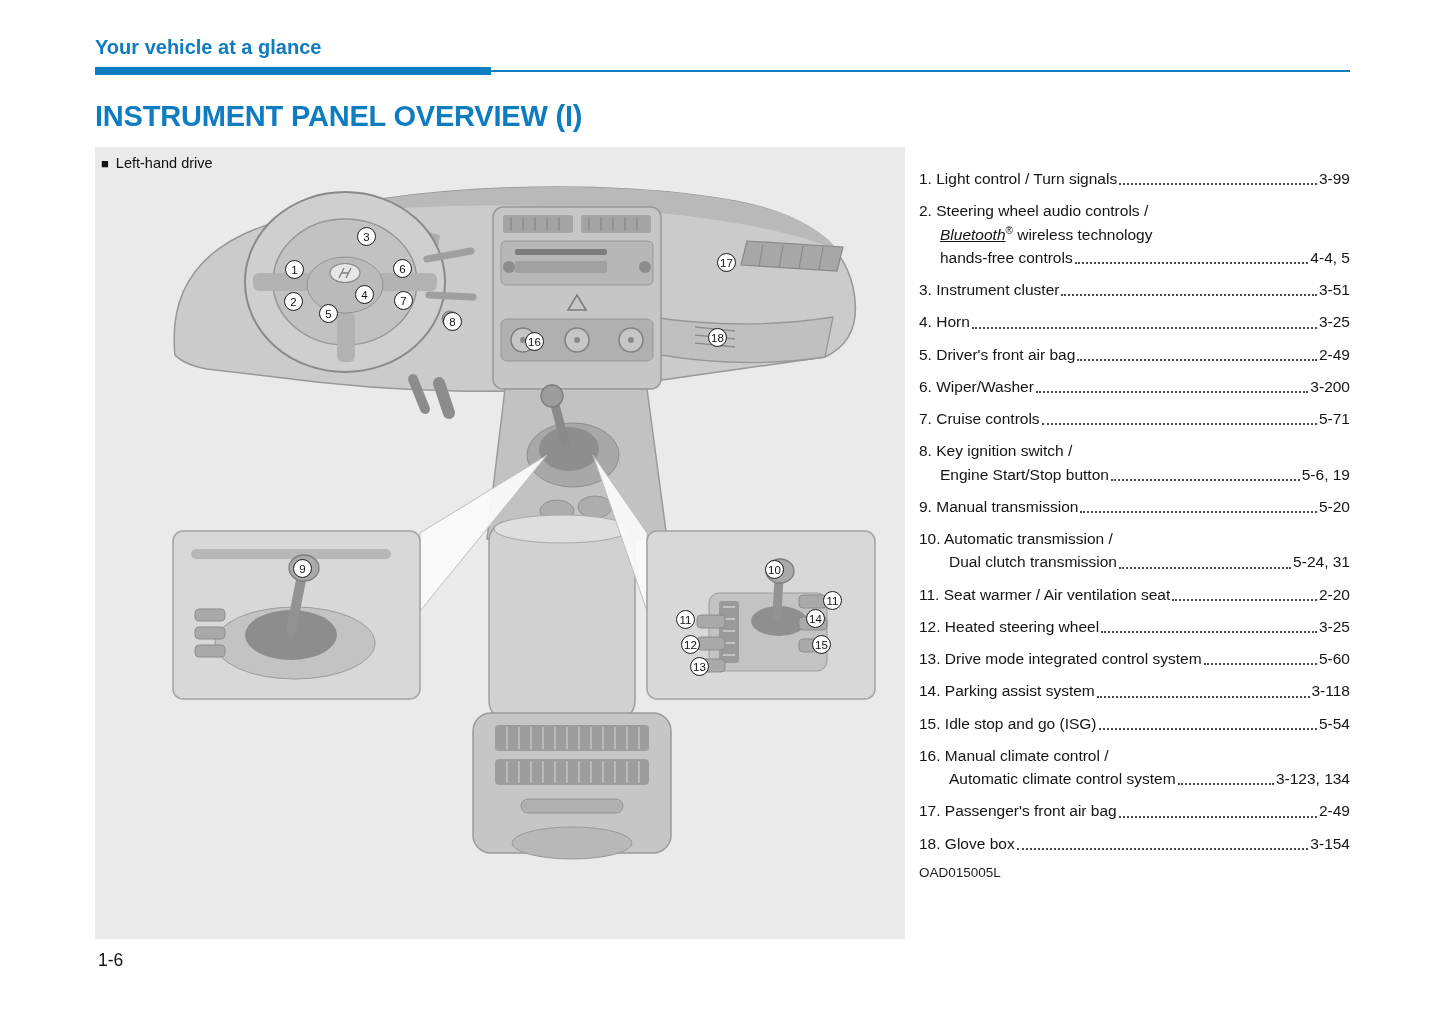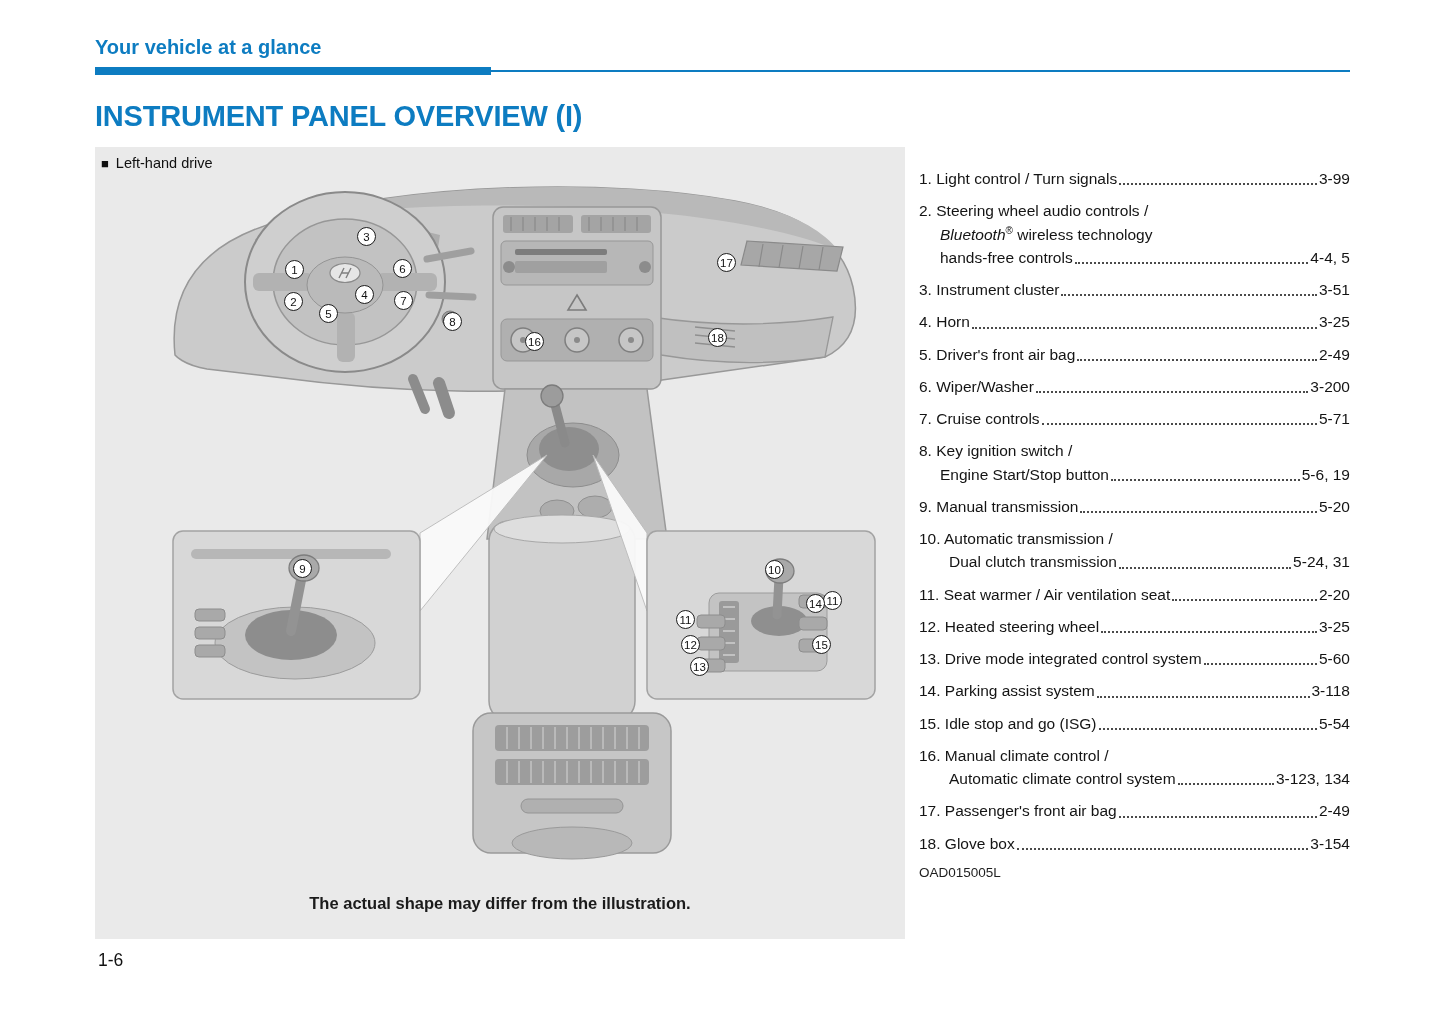--- a/index.html
+++ b/index.html
@@ -34,21 +34,21 @@
 
   
   .index-area { flex:1; padding:20px 0 0 14px; }
   .idx-item { margin-bottom:9px; font-size:15.5px; }
   .line { display:flex; align-items:flex-end; line-height:1.5; }
   .cont { padding-left:21px; }
   .cont2 { padding-left:30px;text-align:right; }
   .leader { flex:1; border-bottom:2px dotted #4a4a4a; margin:0 2px 5px; min-width:10px; }
   .pg { white-space:nowrap; }
   .sup { font-size:10px; }
-  .t i { font-style:italic; }
+  .t i { font-style:italic;text-decoration:underline; }
   .figure-code { font-size:13.5px; margin-top:10px; padding-right:2px; color:#1e1e1e; }
 
   .page-number { position:absolute; left:98px; top:950px; font-size:17.5px; color:#111; }
 </style>
 </head>
 <body>
 
 <div class="page">
 
   <div class="header">
@@ -189,27 +189,26 @@
       <span class="callout" style="left:234px;top:167px">5</span>
       <span class="callout" style="left:308px;top:122px">6</span>
       <span class="callout" style="left:309px;top:154px">7</span>
       <span class="callout" style="left:358px;top:175px">8</span>
       <span class="callout" style="left:440px;top:195px">16</span>
       <span class="callout" style="left:632px;top:116px">17</span>
       <span class="callout" style="left:623px;top:191px">18</span>
       <span class="callout" style="left:208px;top:422px">9</span>
       <span class="callout" style="left:680px;top:423px">10</span>
       <span class="callout" style="left:738px;top:454px">11</span>
-      <span class="callout" style="left:721px;top:457px">14</span>
+      <span class="callout" style="left:721px;top:472px">14</span>
       <span class="callout" style="left:727px;top:498px">15</span>
       <span class="callout" style="left:591px;top:473px">11</span>
       <span class="callout" style="left:596px;top:498px">12</span>
       <span class="callout" style="left:605px;top:520px">13</span>
 
-      <div class="figure-caption">The actual shape may differ from the illustration.</div>
     </div>
 
     <div class="index-area">
       <div class="index-list">
 
         <div class="idx-item">
           <div class="line">
               <span class="t">1. Light control / Turn signals</span>
               <span class="leader"></span>
               <span class="pg">3-99</span>

